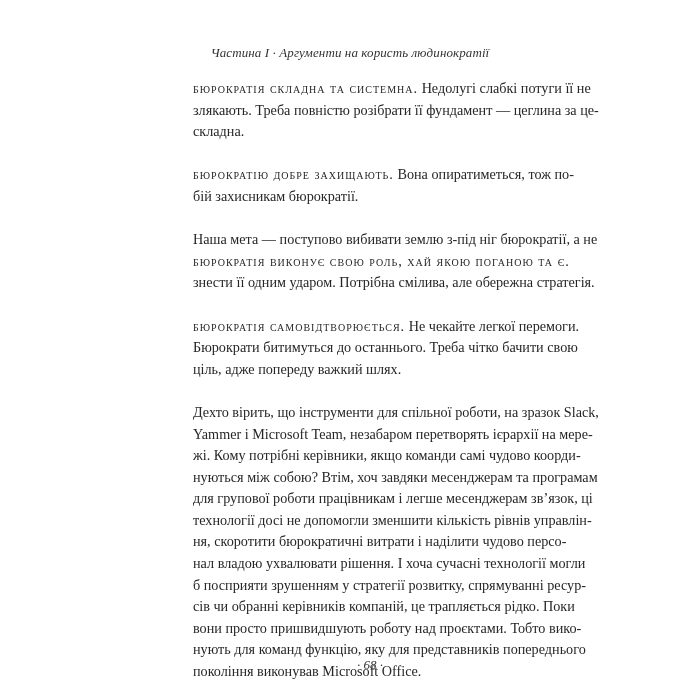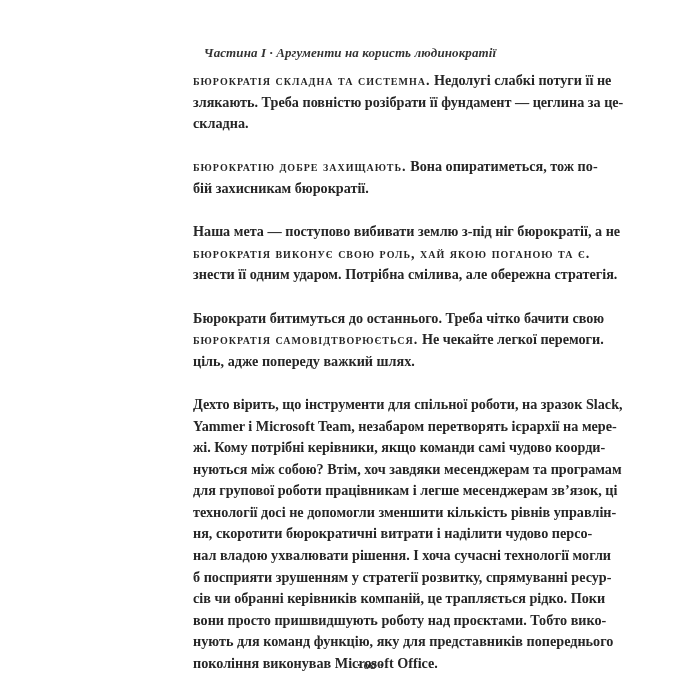--- a/index.html
+++ b/index.html
@@ -2,30 +2,29 @@
 <html><head>
 <meta charset="utf-8">
 <style>
   html, body { margin: 0; padding: 0; background: #ffffff; }
   body { width: 700px; height: 700px; position: relative; overflow: hidden; }
   .page {
     position: absolute; left: 0; top: 0; width: 700px; height: 560px;
     background: #ffffff;
     font-family: "DejaVu Serif", "Liberation Serif", serif;
     color: #2b2b2b;
-    font-weight: bold;
   }
   .running-head {
     position: absolute; left: 0; width: 700px; top: 45px;
     text-align: center; font-style: italic; font-size: 13px;
     color: #333; letter-spacing: 0.1px;
     font-family: "Liberation Serif", serif;
   }
   .text-block {
-    position: absolute; left: 193px; width: 324px; top: 70px;
+    position: absolute; left: 193px; width: 324px; top: 78px;
     font-family: "Liberation Serif", serif;
     font-size: 14.2px; line-height: 21.6px; color: #262626;
   }
   .line { white-space: nowrap; text-align: justify; text-align-last: justify; height: 21.6px; overflow: visible; }
   .line.last { text-align-last: left; }
   .para { margin: 0; }
   .gap { height: 21.6px; }
   .sc { font-variant: small-caps; letter-spacing: 1px; text-transform: lowercase; font-size: 14.2px; }
   .page-number {
     position: absolute; left: 0; width: 700px; top: 657px;
@@ -56,22 +55,22 @@
     <div class="gap"></div>
 
     <div class="para">
       <div class="line">Наша мета — поступово вибивати землю з-під ніг бюрократії, а не</div>
       <div class="line"><span class="sc">Бюрократія виконує свою роль, хай якою поганою та є.</span></div>
       <div class="line last">знести її одним ударом. Потрібна смілива, але обережна стратегія.</div>
     </div>
     <div class="gap"></div>
 
     <div class="para">
+      <div class="line"><span class="sc">Бюрократія самовідтворюється.</span> <span>Не чекайте легкої перемоги.</span></div>
       <div class="line">Бюрократи битимуться до останнього. Треба чітко бачити свою</div>
-      <div class="line"><span class="sc">Бюрократія самовідтворюється.</span> <span>Не чекайте легкої перемоги.</span></div>
       <div class="line last">ціль, адже попереду важкий шлях.</div>
     </div>
     <div class="gap"></div>
 
     <div class="para">
       <div class="line">Дехто вірить, що інструменти для спільної роботи, на зразок Slack,</div>
       <div class="line">Yammer і Microsoft Team, незабаром перетворять ієрархії на мере-</div>
       <div class="line">жі. Кому потрібні керівники, якщо команди самі чудово коорди-</div>
       <div class="line">нуються між собою? Втім, хоч завдяки месенджерам та програмам</div>
       <div class="line">для групової роботи працівникам і легше месенджерам зв’язок, ці</div>

